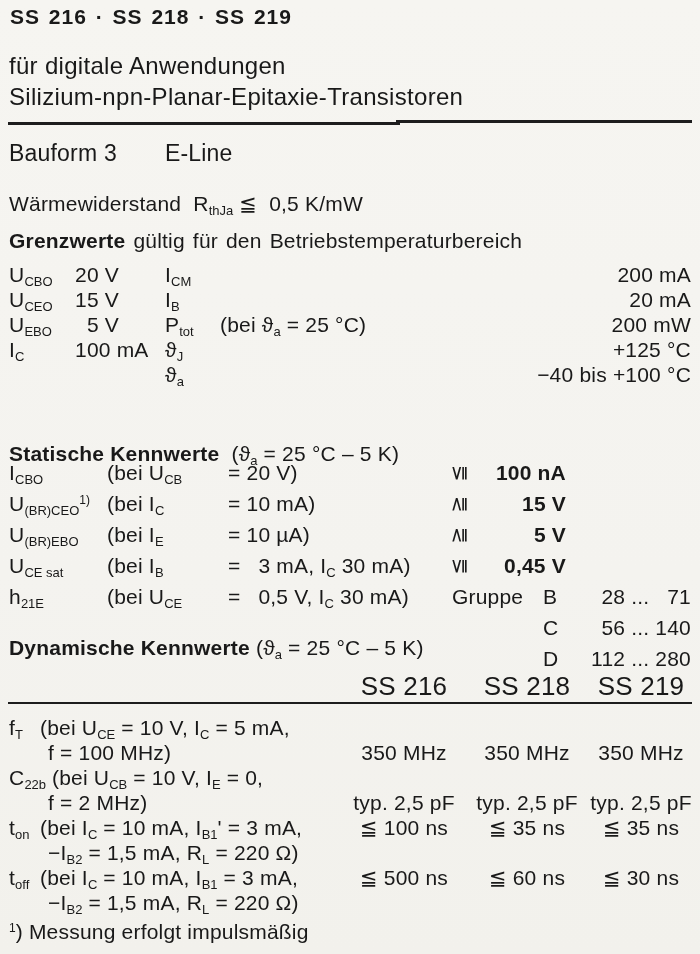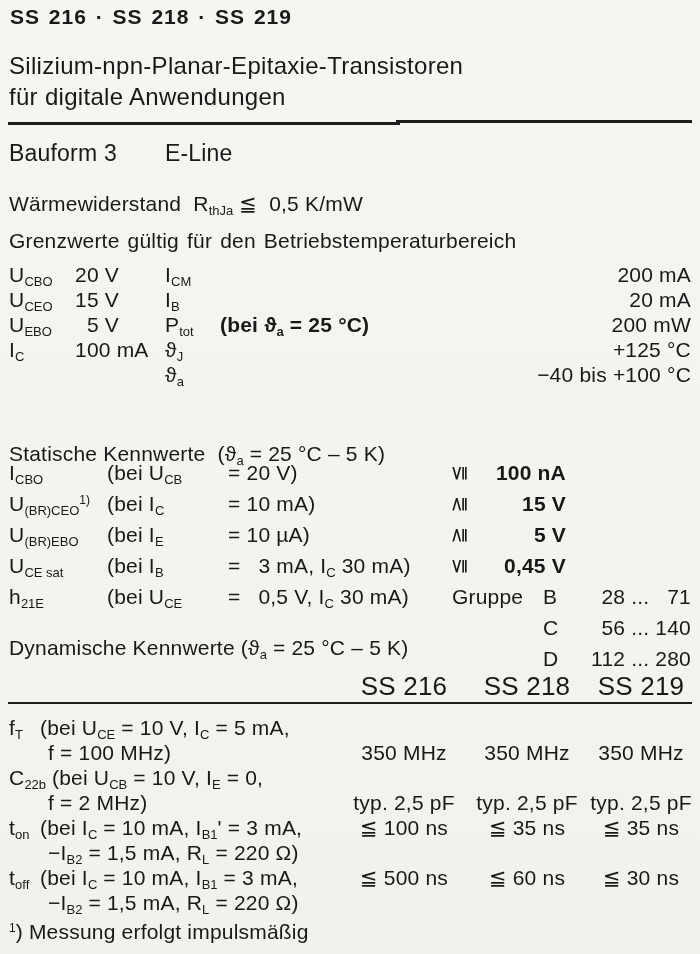--- a/index.html
+++ b/index.html
@@ -7,41 +7,41 @@
     position:relative;
     width:700px;height:954px;
     background:linear-gradient(180deg,#f6f5f1 0%,#f4f3ef 60%,#f2f1ec 100%);
     color:#191919;
     font-family:"Liberation Sans","DejaVu Sans",sans-serif;
     overflow:hidden;
     letter-spacing:0.2px;
   }
   sub{font-size:13px;line-height:0;vertical-align:-4px;letter-spacing:0;}
   sup{font-size:12px;line-height:0;vertical-align:7px;letter-spacing:0;}
-  b,.bold{font-weight:normal;}
+  b,.bold{font-weight:bold;}
 
   .title{position:absolute;top:5px;left:10px;font-size:21px;font-weight:bold;letter-spacing:1px;word-spacing:2px;}
   .subtitle{position:absolute;top:50px;left:9px;font-size:24px;line-height:31px;letter-spacing:0.3px;}
   .rule{position:absolute;background:#1d1d1d;}
   .rule1a{top:122px;left:8px;width:392px;height:3px;}
   .rule1b{top:120px;left:396px;width:296px;height:3px;}
   .rule2{top:702px;left:8px;width:684px;height:2px;}
 
   .bauform{position:absolute;top:140px;left:9px;font-size:23px;}
   .bauform .bval{margin-left:48px;}
   .thermal{position:absolute;top:192px;left:9px;font-size:21px;}
   .gheading{position:absolute;top:229px;left:9px;font-size:21px;word-spacing:2px;}
 
   .limits{position:absolute;top:263px;left:9px;width:691px;font-size:21px;}
   .lrow{position:relative;height:25px;}
   .lrow span{position:absolute;white-space:pre;}
   .c1{left:0;}
   .c2{left:66px;}
   .c3{left:156px;}
-  .c4{left:211px;font-weight:bold;}
+  .c4{left:211px;}
   .c5{right:9px;text-align:right;}
 
   .sheading{position:absolute;top:417px;left:9px;font-size:21px;margin-top:25px;}
   .statik{position:absolute;top:455px;left:9px;width:691px;font-size:21px;}
   .srow{position:relative;height:25px;margin-top:6px;}
   .srow span{position:absolute;white-space:pre;}
   .s-param{left:0;}
   .s-condl{left:98px;}
   .s-condr{left:219px;}
   .s-op{left:438px;width:22px;text-align:center;}
@@ -72,22 +72,22 @@
   .footnote{position:absolute;top:920px;left:9px;font-size:21px;}
 </style>
 </head>
 <body>
 
 <div class="page">
 
   <div class="title">SS 216 · SS 218 · SS 219</div>
 
   <div class="subtitle">
+    <div>für digitale Anwendungen</div>
     <div>Silizium-npn-Planar-Epitaxie-Transistoren</div>
-    <div>für digitale Anwendungen</div>
   </div>
 
   <div class="rule rule1a"></div>
   <div class="rule rule1b"></div>
 
   <div class="bauform">
     <span>Bauform 3</span><span class="bval">E-Line</span>
   </div>
 
   <div class="thermal">Wärmewiderstand&nbsp; R<sub>thJa</sub>&nbsp;≦&nbsp; 0,5 K/mW</div>

